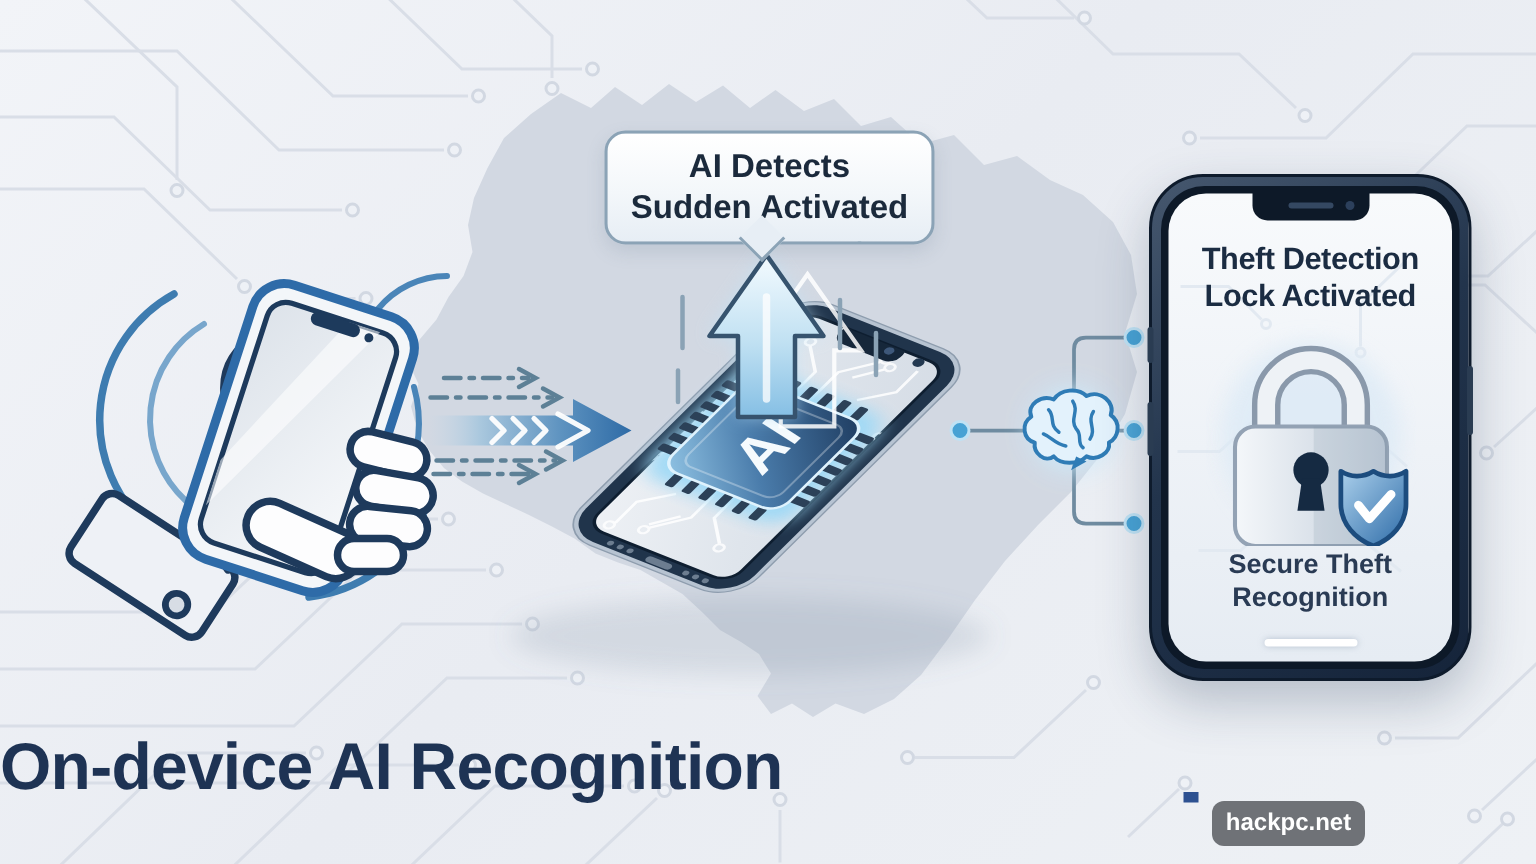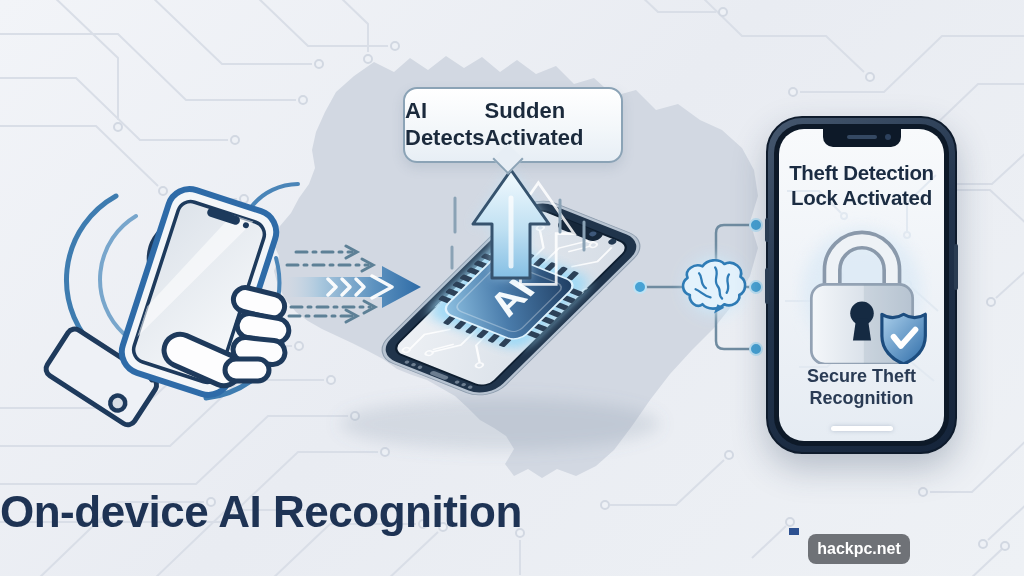--- a/index.html
+++ b/index.html
@@ -7,30 +7,30 @@
   .stage{position:relative;width:1024px;height:576px;overflow:hidden;
     background:linear-gradient(135deg,#f2f4f8 0%,#e9ecf2 48%,#eef1f5 100%);}
   .stage svg{display:block;}
   .layer{position:absolute;left:0;top:0;}
 
   
   .callout{position:absolute;left:403px;top:87px;width:216px;height:72px;
     border:2.5px solid #8ba3b6;border-radius:14px;
     background:linear-gradient(180deg,#ffffff 0%,#f3f7fa 55%,#e7eef5 100%);
     box-shadow:0 5px 12px rgba(100,120,145,.18);
-    display:flex;flex-direction:row;align-items:center;justify-content:center;
+    display:flex;flex-direction:column;align-items:center;justify-content:center;
     color:#1b2a3c;font-size:22px;font-weight:bold;line-height:1.22;z-index:40;}
   .callout-tail{position:absolute;left:92px;top:59px;width:20px;height:20px;
     background:#e7eef5;border-right:2.5px solid #8ba3b6;border-bottom:2.5px solid #8ba3b6;
     transform:rotate(45deg);z-index:39;}
 
   
   .alert-phone{position:absolute;left:766px;top:116px;width:187px;height:334px;
     border-radius:36px;background:linear-gradient(145deg,#46586f 0%,#22344c 45%,#15243a 100%);
-    border:2px solid #0e1b2c;box-shadow:0 14px 34px rgba(40,60,90,.28);z-index:30;}
+    border:2px solid #0e1b2c;box-shadow:0 14px 34px rgba(40,60,90,.28);z-index:30;padding-left:24px;}
   .ap-bezel{position:absolute;inset:6px;border-radius:29px;background:#0d1928;}
   .ap-screen{position:absolute;inset:11px;border-radius:25px;overflow:hidden;
     background:linear-gradient(180deg,#f8fafc 0%,#eef2f7 55%,#e6ecf3 100%);}
   .ap-notch{position:absolute;left:50%;top:10px;transform:translateX(-50%);
     width:78px;height:19px;background:#0d1928;border-radius:0 0 10px 10px;z-index:5;}
   .ap-speaker{position:absolute;left:50%;top:7px;transform:translateX(-50%);
     width:30px;height:4px;border-radius:2px;background:#344862;}
   .ap-cam{position:absolute;right:10px;top:6px;width:6px;height:6px;border-radius:50%;background:#2c405c;}
   .ap-headline{position:relative;margin-top:32px;text-align:center;
     font-size:20.5px;font-weight:bold;letter-spacing:-.3px;line-height:1.2;color:#1b2c42;z-index:2;}

